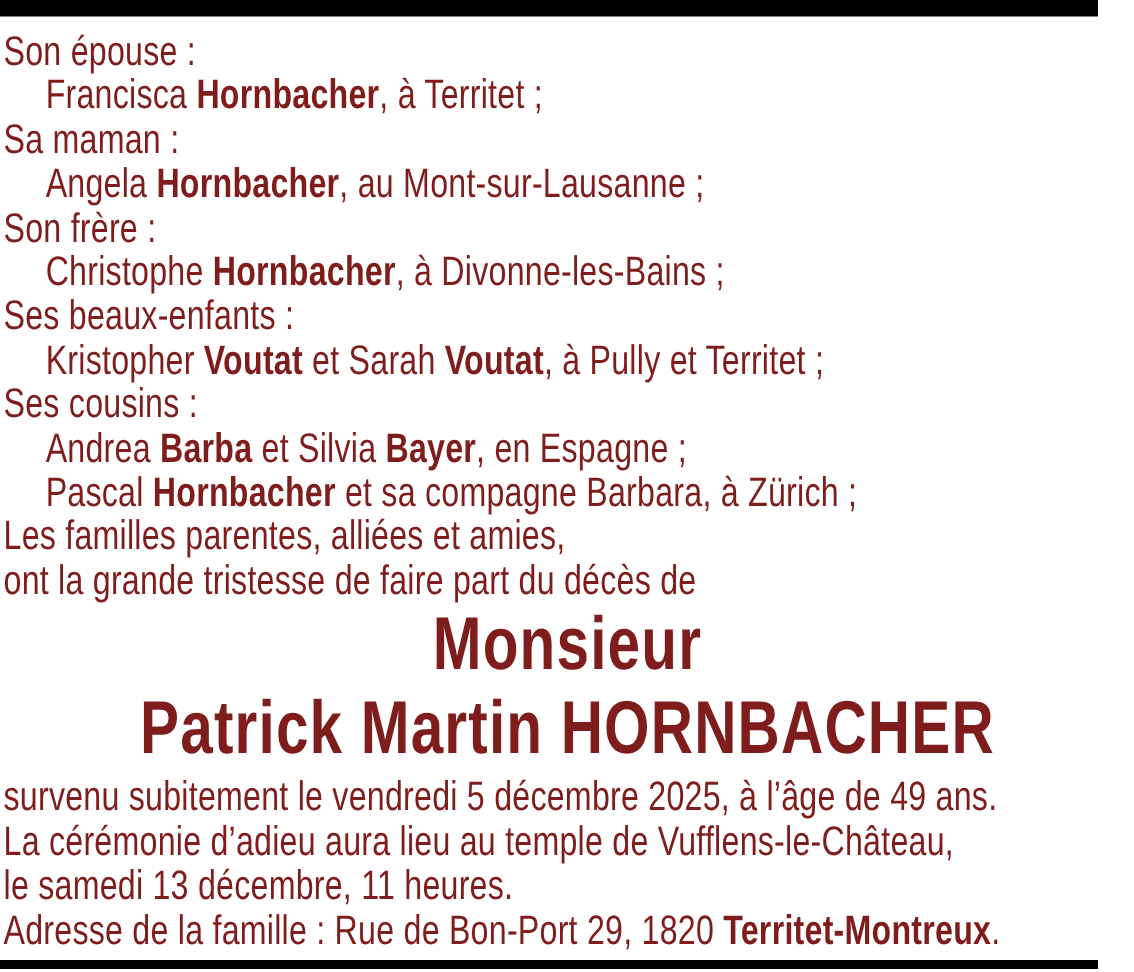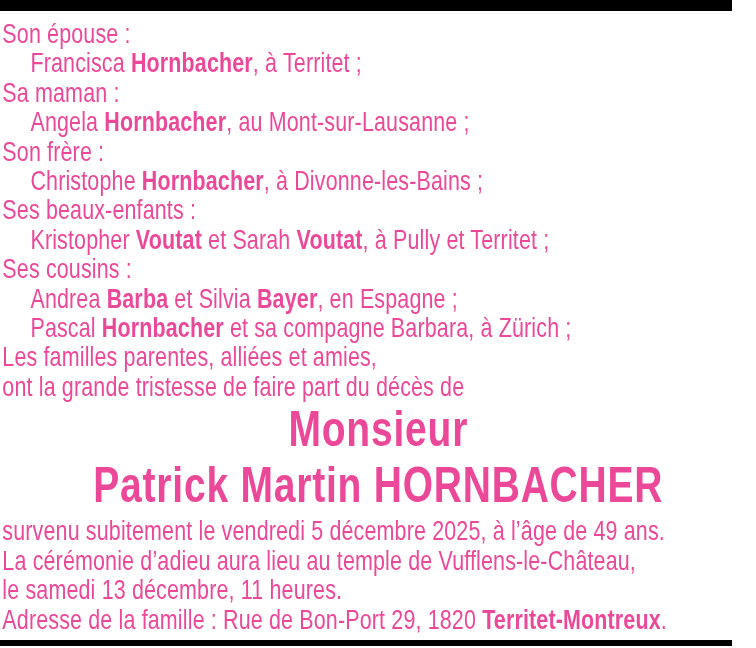--- a/index.html
+++ b/index.html
@@ -3,21 +3,21 @@
 <meta charset="utf-8">
 <style>
   html, body { margin: 0; padding: 0; }
   .page {
     position: relative;
     width: 732px;
     height: 648px;
     background: #ffffff;
     overflow: hidden;
     font-family: "Liberation Sans", sans-serif;
-    color: #ec4899;
+    color: #7f1d1d;
   }
   .bar {
     position: absolute;
     left: 0;
     width: 100%;
     background: #000000;
   }
   .bar-top { top: 0; height: 11px; }
   .bar-bottom { bottom: 2px; height: 6px; }
   .content {

